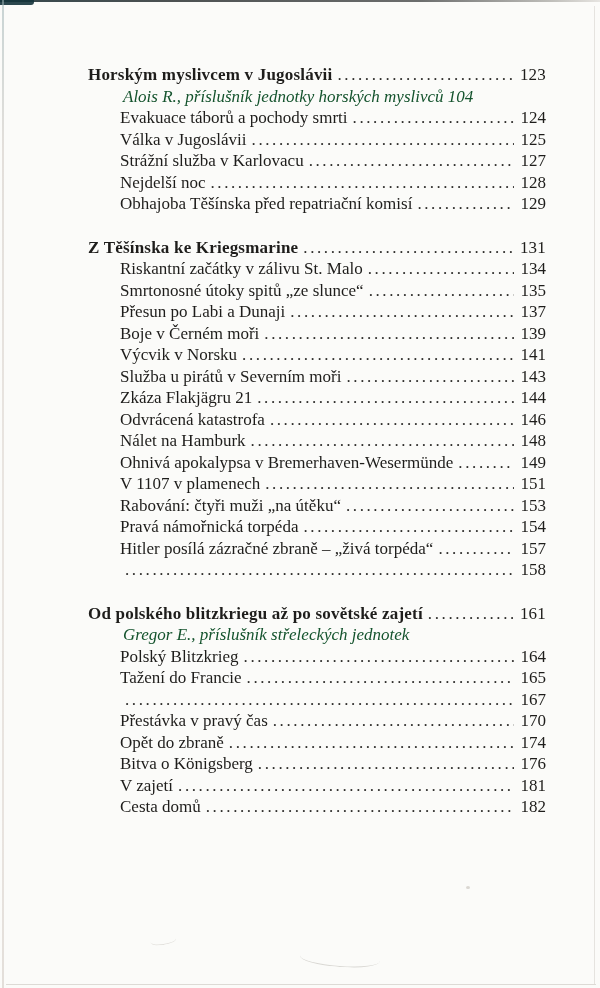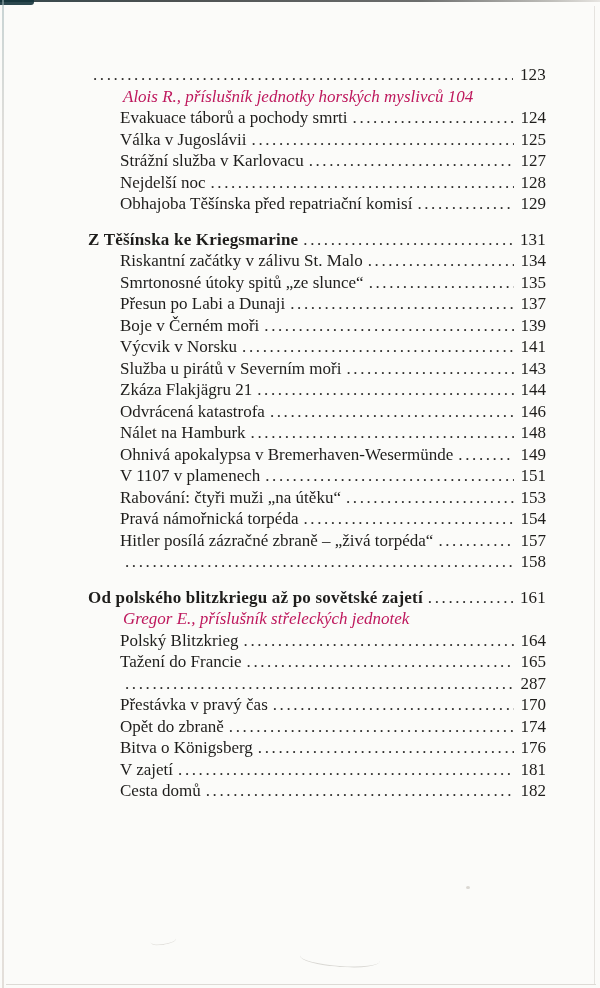--- a/index.html
+++ b/index.html
@@ -16,21 +16,21 @@
     font-family: "Liberation Serif", "DejaVu Serif", serif;
     color: #1e1d1b;
   }
   .toc {
     position: absolute;
     top: 64px;
     left: 88px;
     width: 458px;
   }
   .toc-section { margin: 0; }
-  .toc-section + .toc-section { margin-top: 14px; }
+  .toc-section + .toc-section { margin-top: 22px; }
   .row {
     display: flex;
     align-items: baseline;
     line-height: 21.5px;
     font-size: 17px;
     white-space: nowrap;
   }
   .row .title { flex: 0 0 auto; }
   .heading .title,
   .heading .pagenum { font-weight: bold; letter-spacing: 0.2px; }
@@ -46,21 +46,21 @@
     content: "...................................................................................................................................................................";
     letter-spacing: 2.6px;
   }
   .pagenum { flex: 0 0 auto; }
   .subtitle-row {
     padding-left: 35px;
     font-style: italic;
     line-height: 21.5px;
     font-size: 17px;
     white-space: nowrap;
-    color: #be185d;
+    color: #14532d;
   }
   .entry { padding-left: 32px; }
 
   
   .artifact { position: absolute; pointer-events: none; }
   .edge-top {
     left: 0; top: 0; width: 600px; height: 2px;
     background: linear-gradient(to right, #16333a 0%, #23353a 5%, #3a3f40 30%, #5c5e5e 70%, #b9b8b4 92%, #e4e2de 100%);
     opacity: 0.9;
   }
@@ -115,20 +115,21 @@
   <div class="artifact edge-left"></div>
   <div class="artifact edge-right"></div>
   <div class="artifact edge-bottom"></div>
   <div class="artifact smudge-1"></div>
   <div class="artifact smudge-2"></div>
   <div class="artifact speck-1"></div>
 
   <div class="toc" id="toc">
   <section class="toc-section">
     <div class="row heading">
+      <span class="title" style="font-weight:bold">Horským myslivcem v Jugoslávii</span>
       <span class="leader"></span>
       <span class="pagenum">123</span>
     </div>
     <div class="subtitle-row">
       <span>Alois R., příslušník jednotky horských myslivců 104</span>
     </div>
     <div class="entries">
   <div class="row entry">
     <span class="title">Evakuace táborů a pochody smrti</span>
     <span class="leader"></span>
@@ -276,21 +277,21 @@
   </div>
 
   <div class="row entry">
     <span class="title">Tažení do Francie</span>
     <span class="leader"></span>
     <span class="pagenum">165</span>
   </div>
 
   <div class="row entry">
     <span class="leader"></span>
-    <span class="pagenum">287</span>
+    <span class="pagenum">167</span>
   </div>
 
   <div class="row entry">
     <span class="title">Přestávka v pravý čas</span>
     <span class="leader"></span>
     <span class="pagenum">170</span>
   </div>
 
 
   <div class="row entry">

